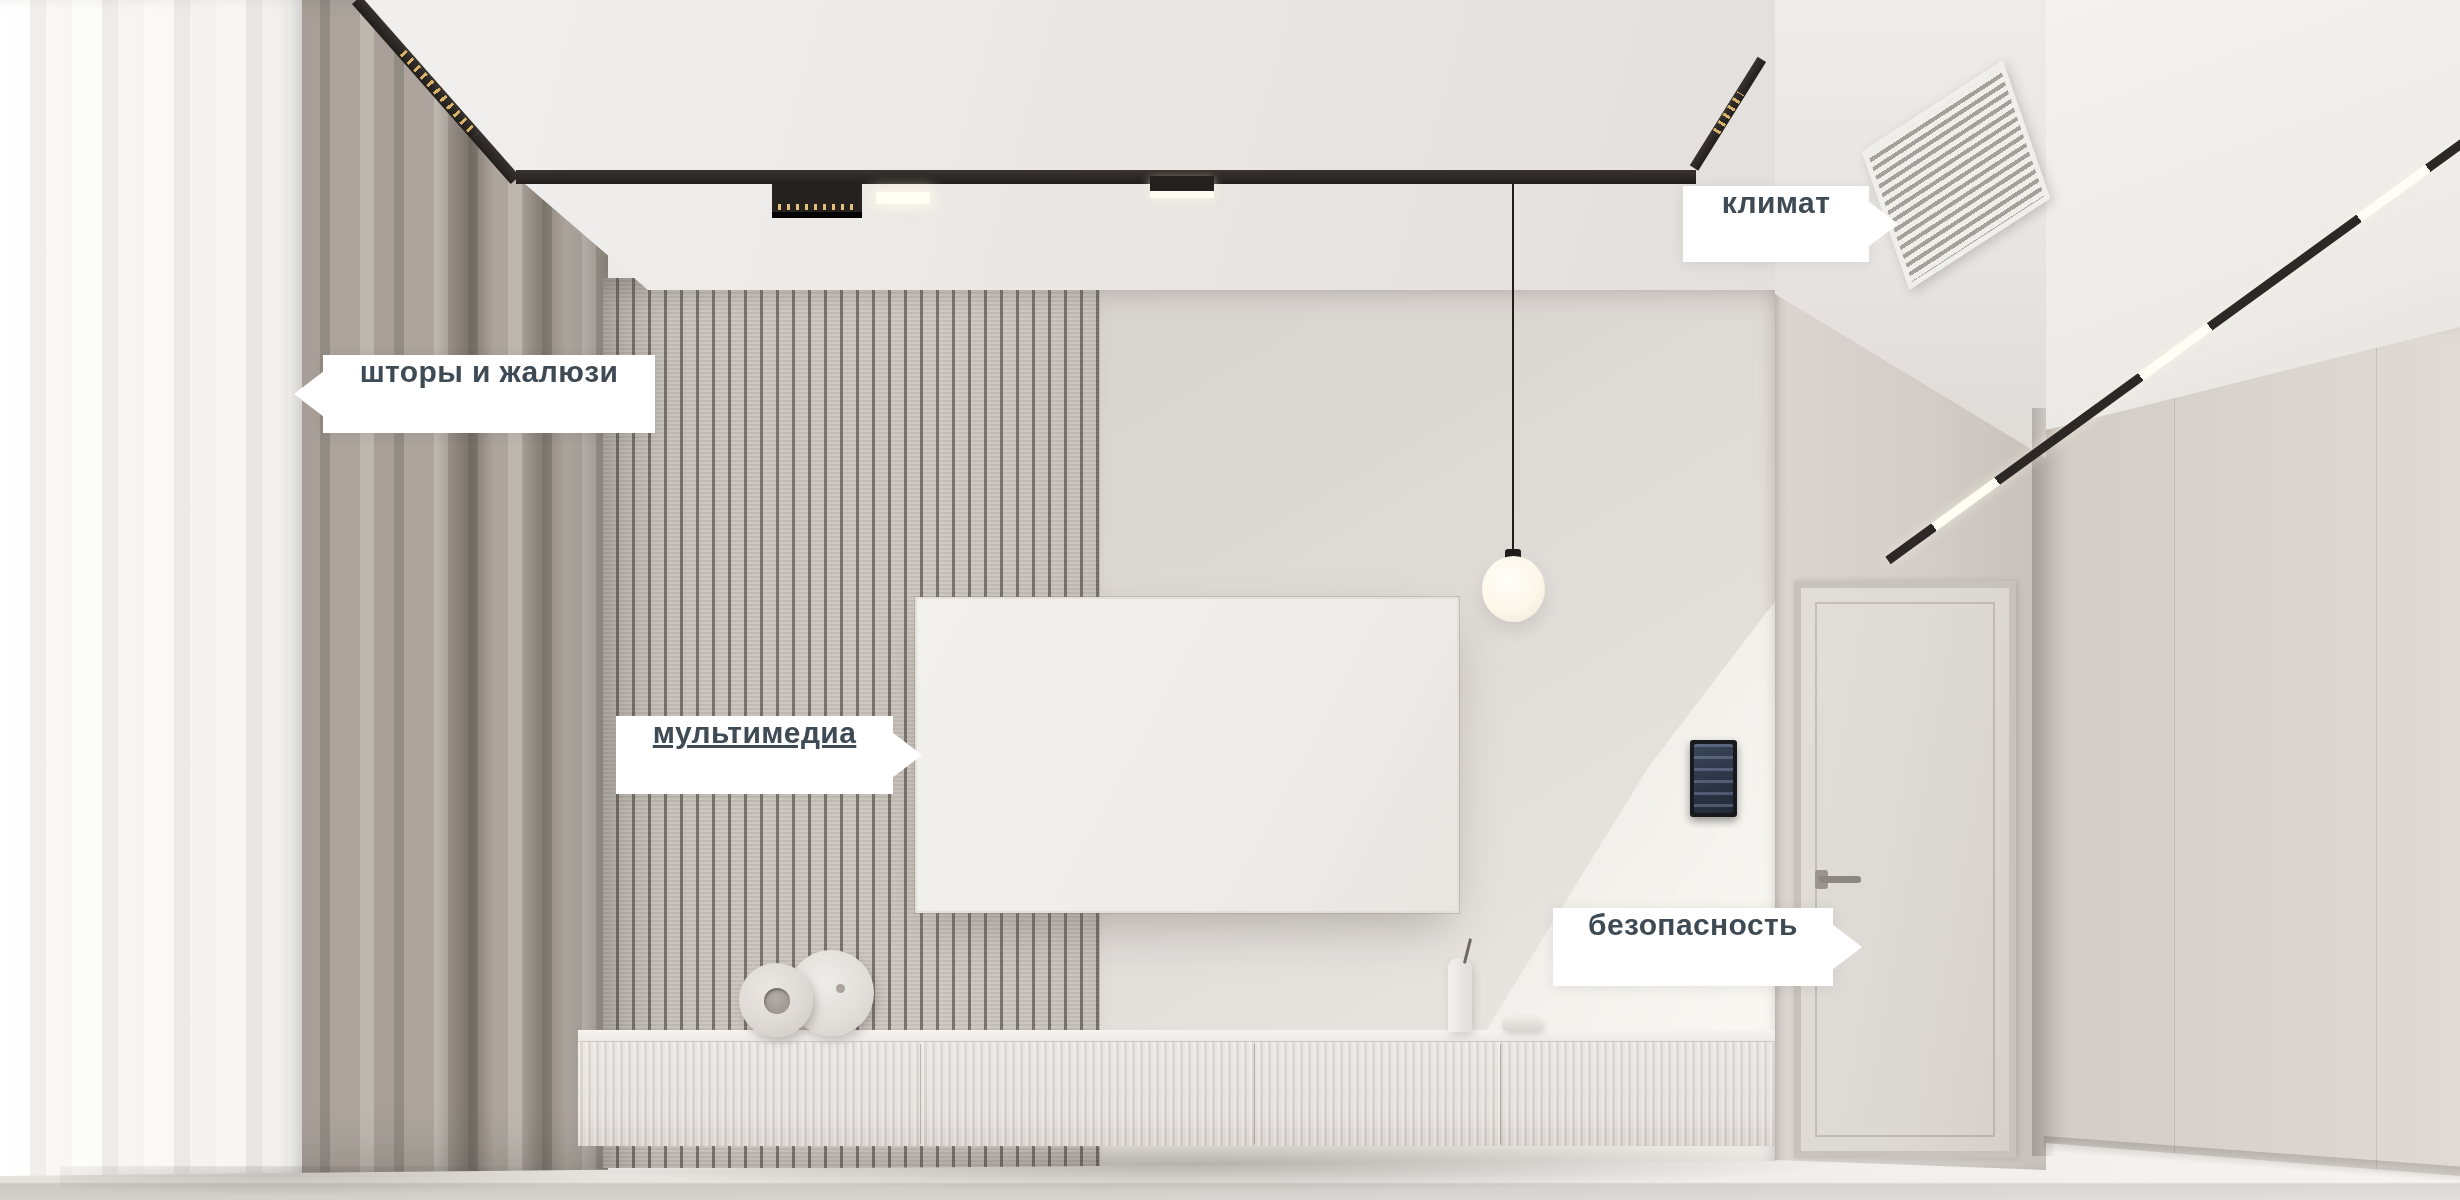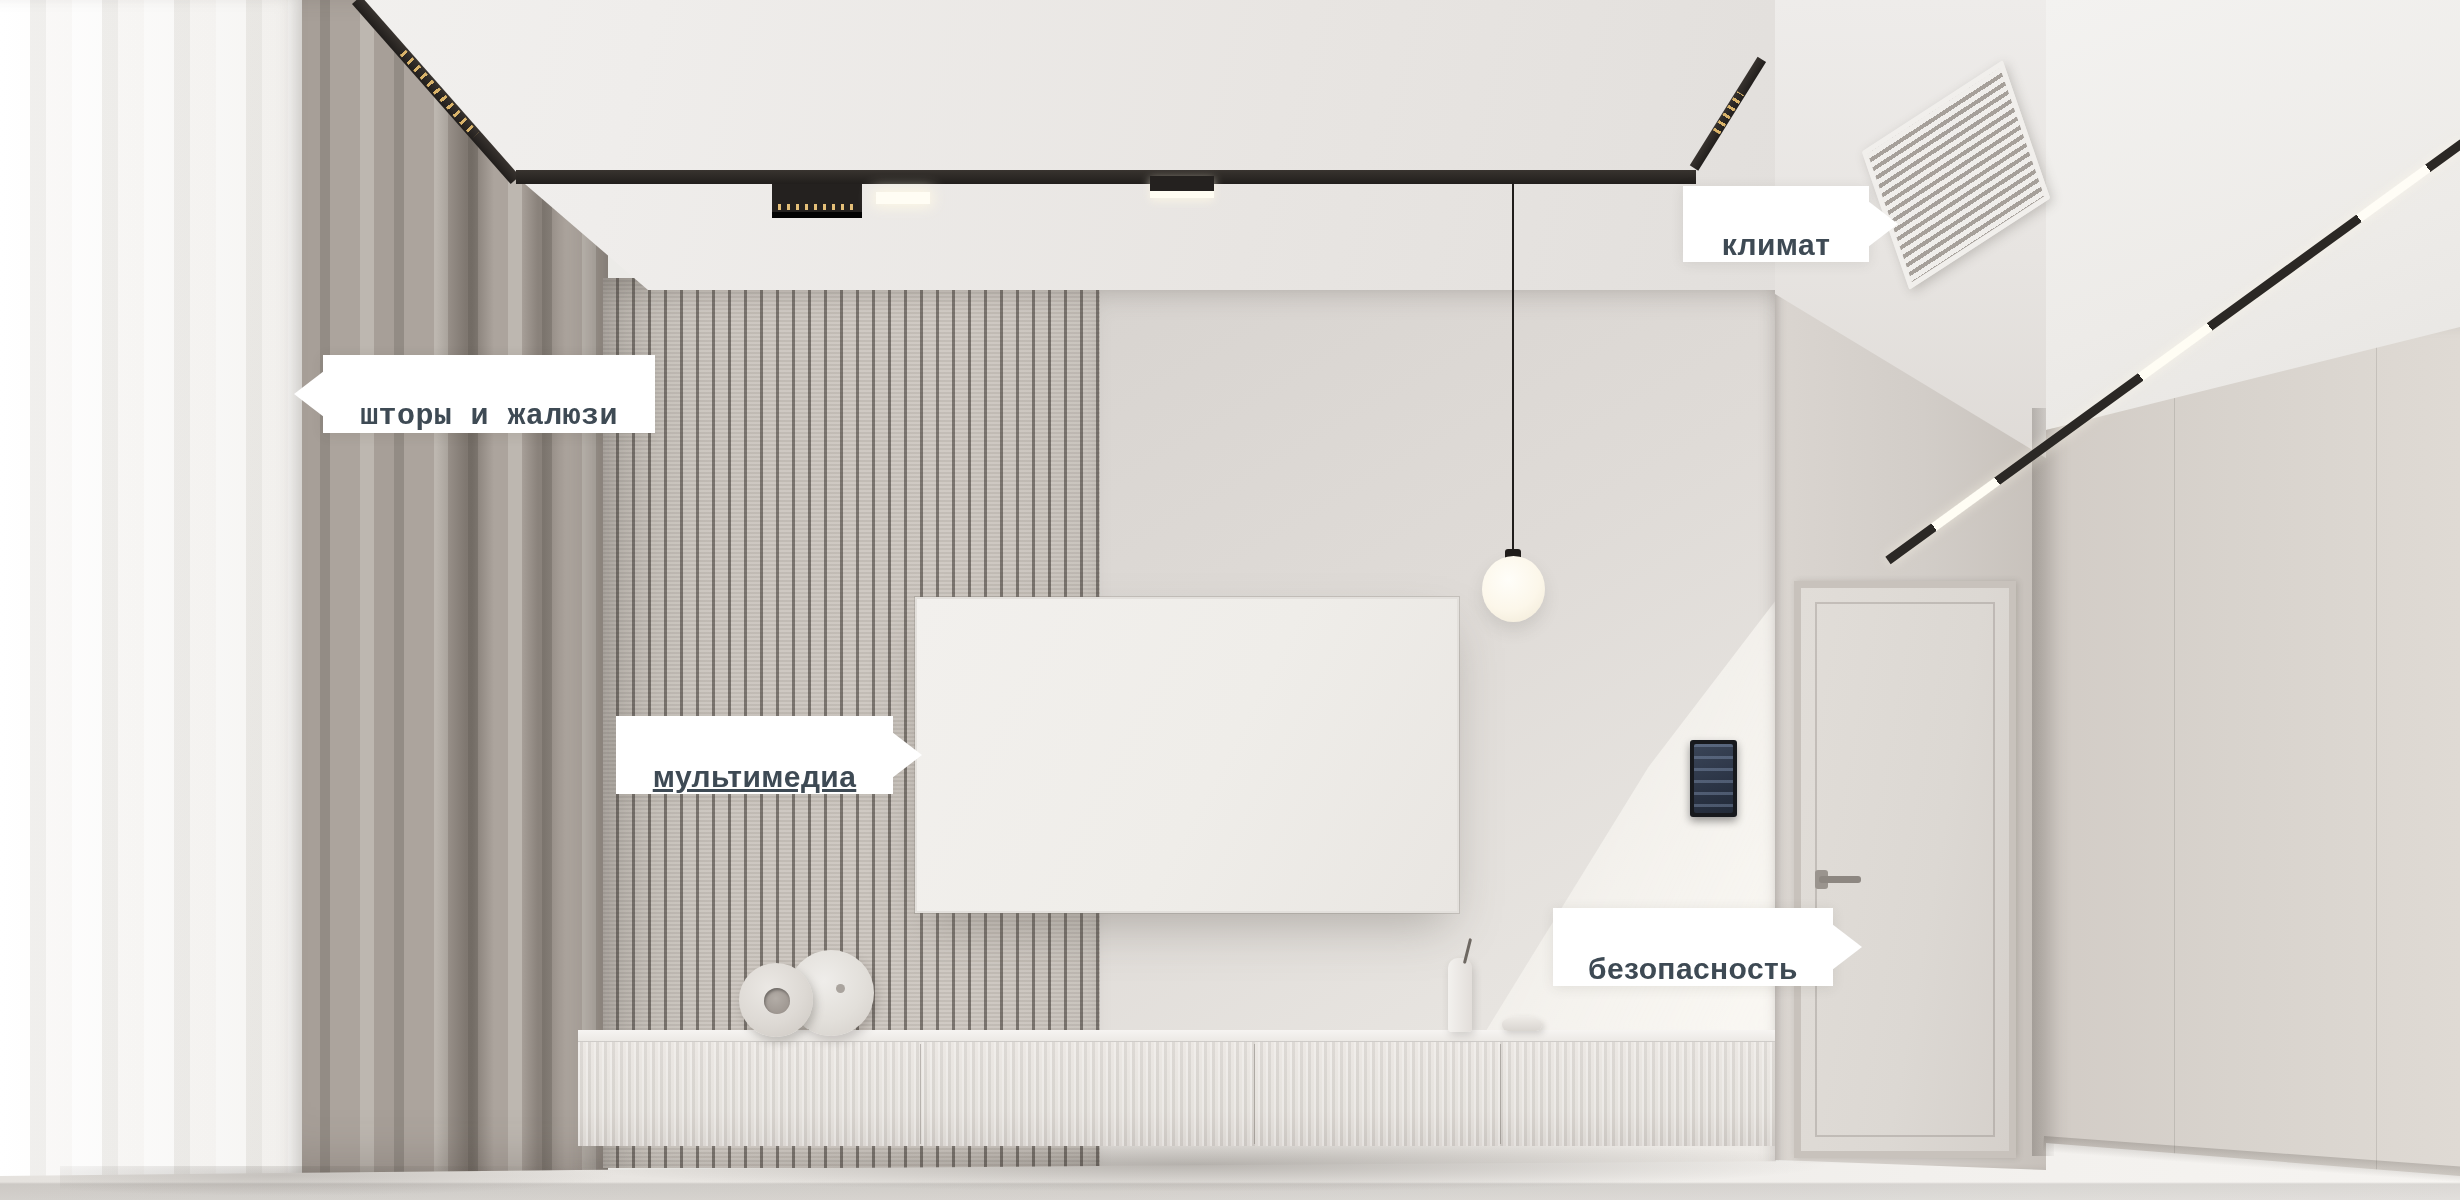--- a/index.html
+++ b/index.html
@@ -154,27 +154,27 @@
     background:repeating-linear-gradient(180deg,#f0eeeb 0 5px,#a6a09a 5px 9px);
     border:5px solid #f1efec;border-radius:2px;box-shadow:2px 4px 10px rgba(80,74,68,.25);}
   .right-track{left:1888px;top:556px;width:710px;height:9px;
     transform:rotate(-36deg);transform-origin:0 50%;
     background:linear-gradient(90deg,
       #2b2825 0 8%, #fffdf4 8% 19%, #2b2825 19% 44%, #fffdf4 44% 56%,
       #2b2825 56% 82%, #fffdf6 82% 94%, #2b2825 94% 100%);
     box-shadow:0 0 12px rgba(255,250,232,.55);}
 
   
-  .callout{display:flex;align-items:flex-end;justify-content:center;background:#fff;
+  .callout{display:flex;align-items:flex-start;justify-content:center;background:#fff;
     color:#3e4a54;font-size:30px;font-weight:bold;letter-spacing:.4px;
     box-shadow:0 2px 12px rgba(60,54,48,.10);z-index:50;}
   .tip{position:absolute;width:0;height:0;border-top:23px solid transparent;border-bottom:23px solid transparent;}
   .tip-right{right:-29px;top:50%;margin-top:-23px;border-left:30px solid #fff;}
   .tip-left{left:-29px;top:50%;margin-top:-23px;border-right:30px solid #fff;}
-  .co-curtains{left:323px;top:355px;width:332px;height:78px;font-family:Liberation Mono, monospace;}
+  .co-curtains{left:323px;top:355px;width:332px;height:78px;}
   .co-climate{left:1683px;top:186px;width:186px;height:76px;}
   .co-lighting{left:1210px;top:547px;width:247px;height:77px;}
   .co-multimedia{left:616px;top:716px;width:277px;height:78px;text-decoration:underline;}
   .co-security{left:1553px;top:908px;width:280px;height:78px;}
 </style>
 </head>
 <body>
 
 <div class="stage">
 

